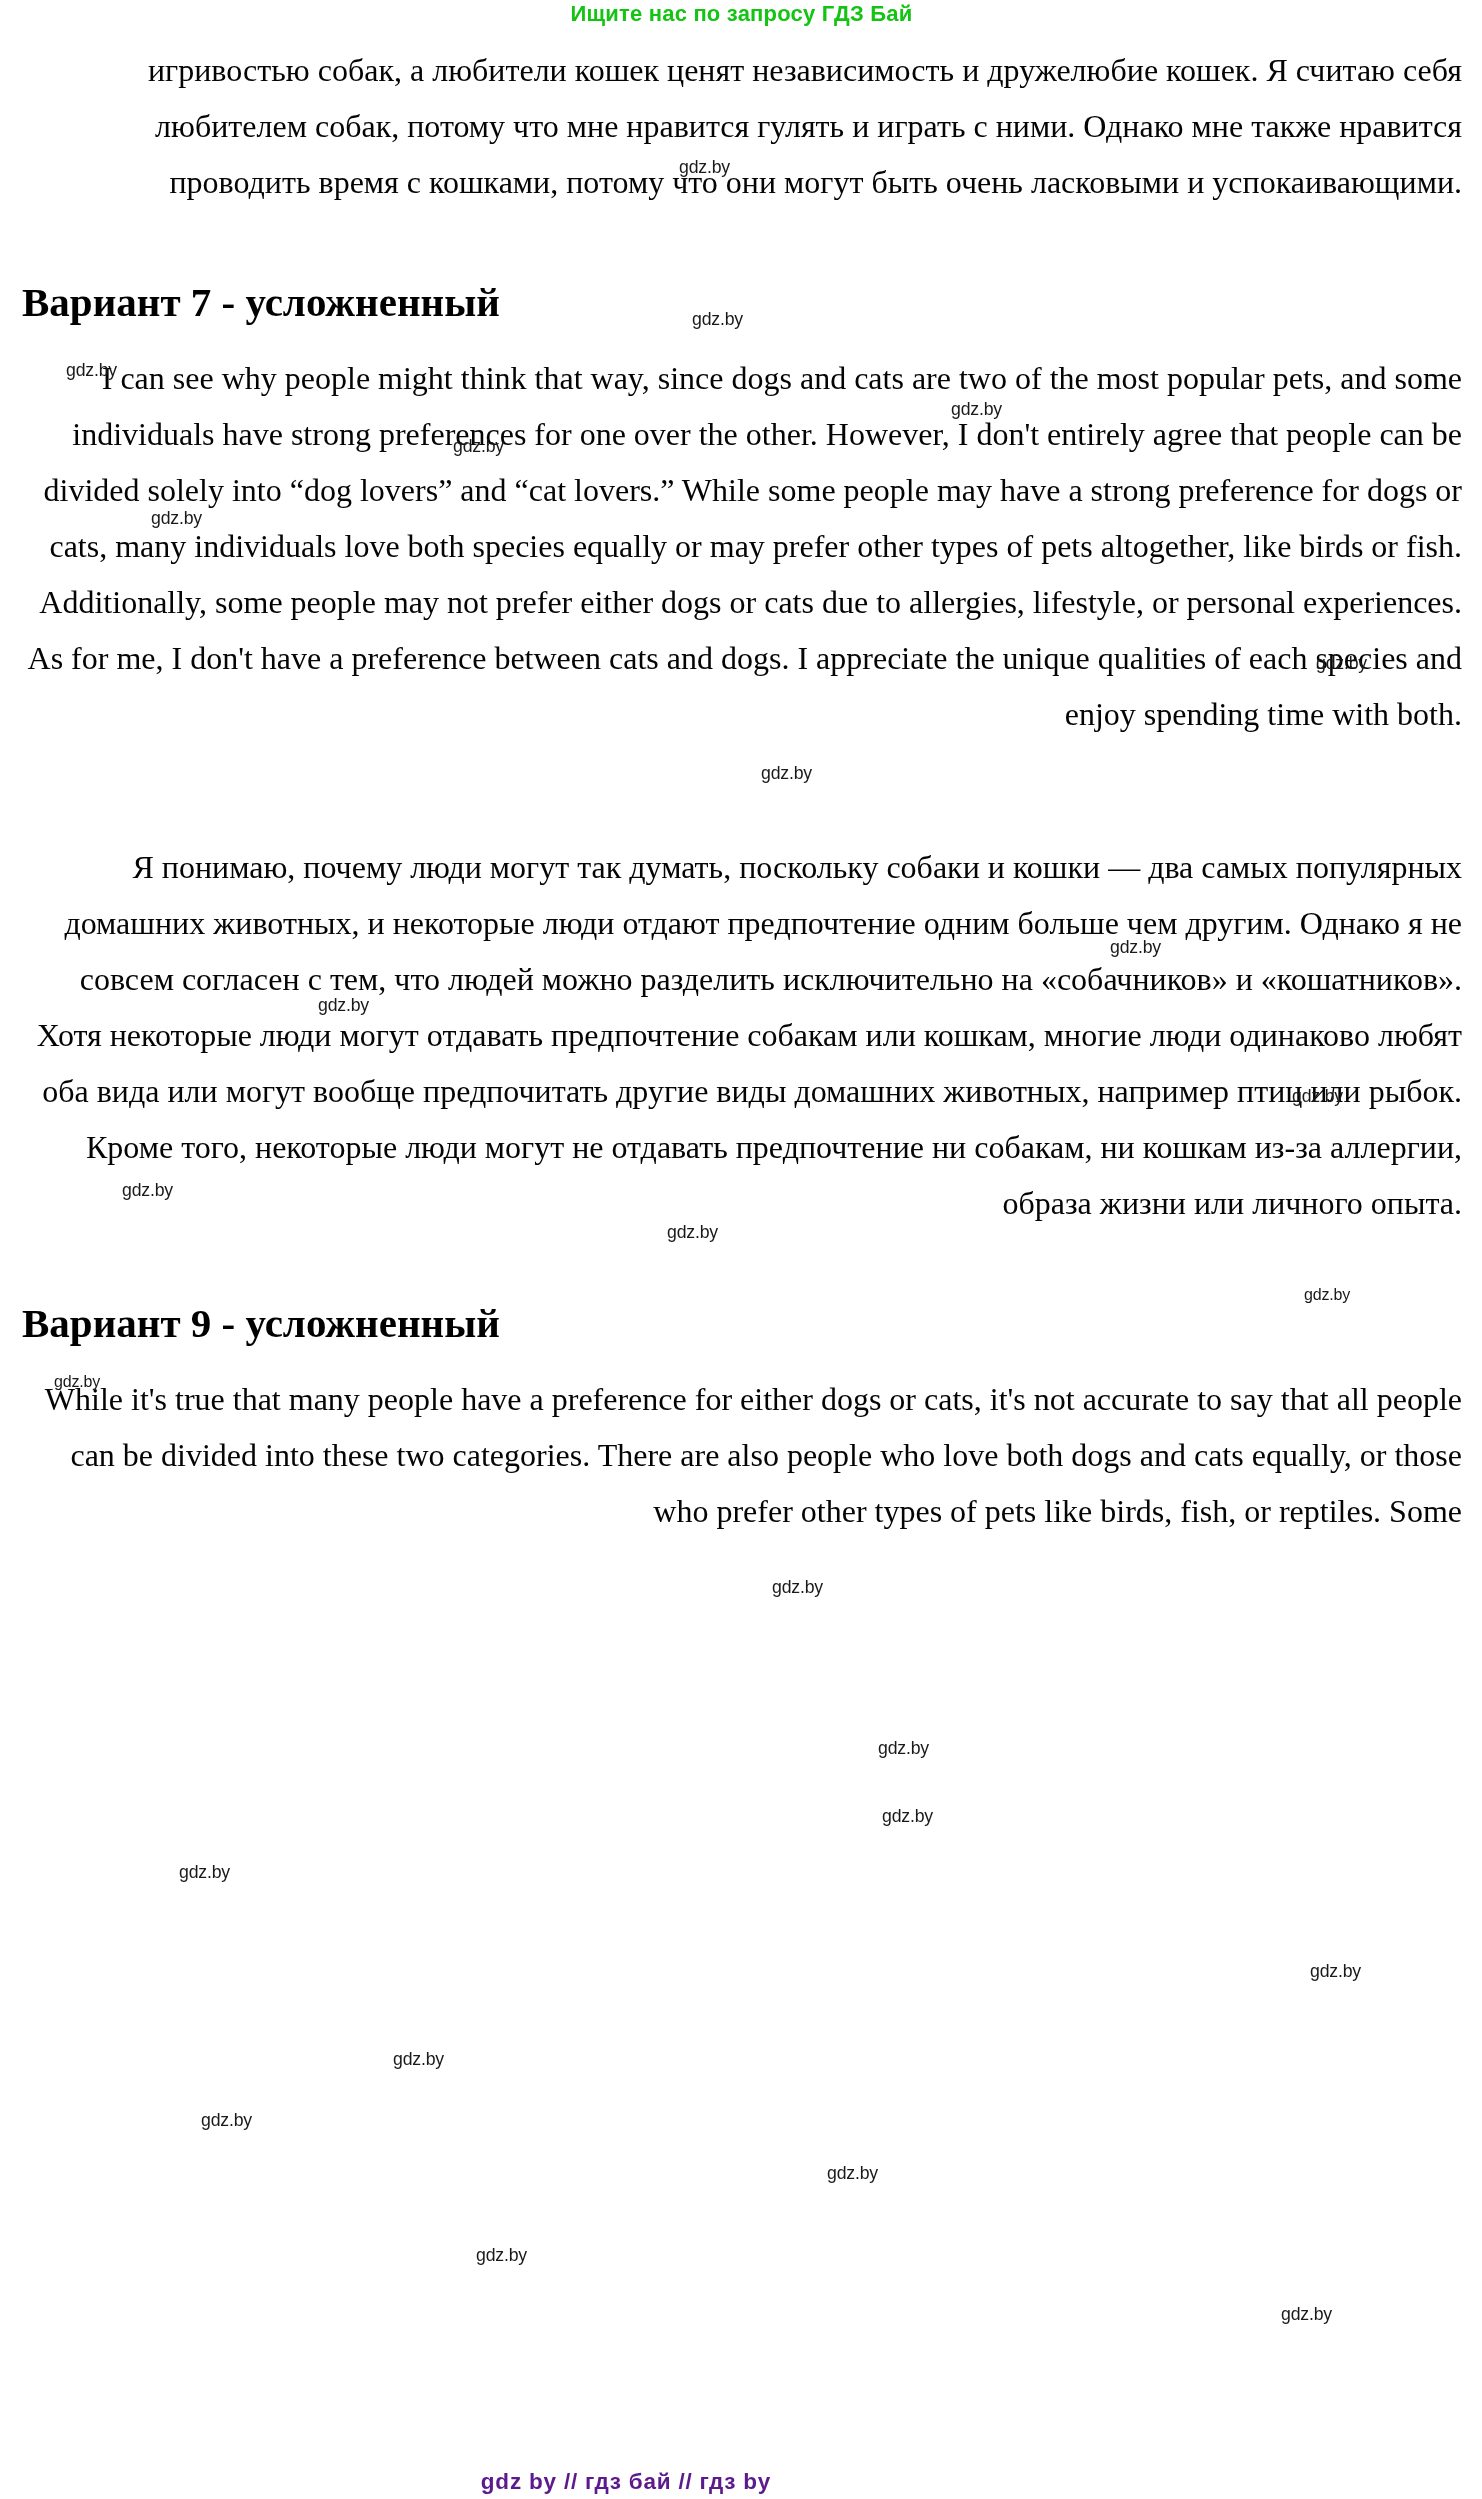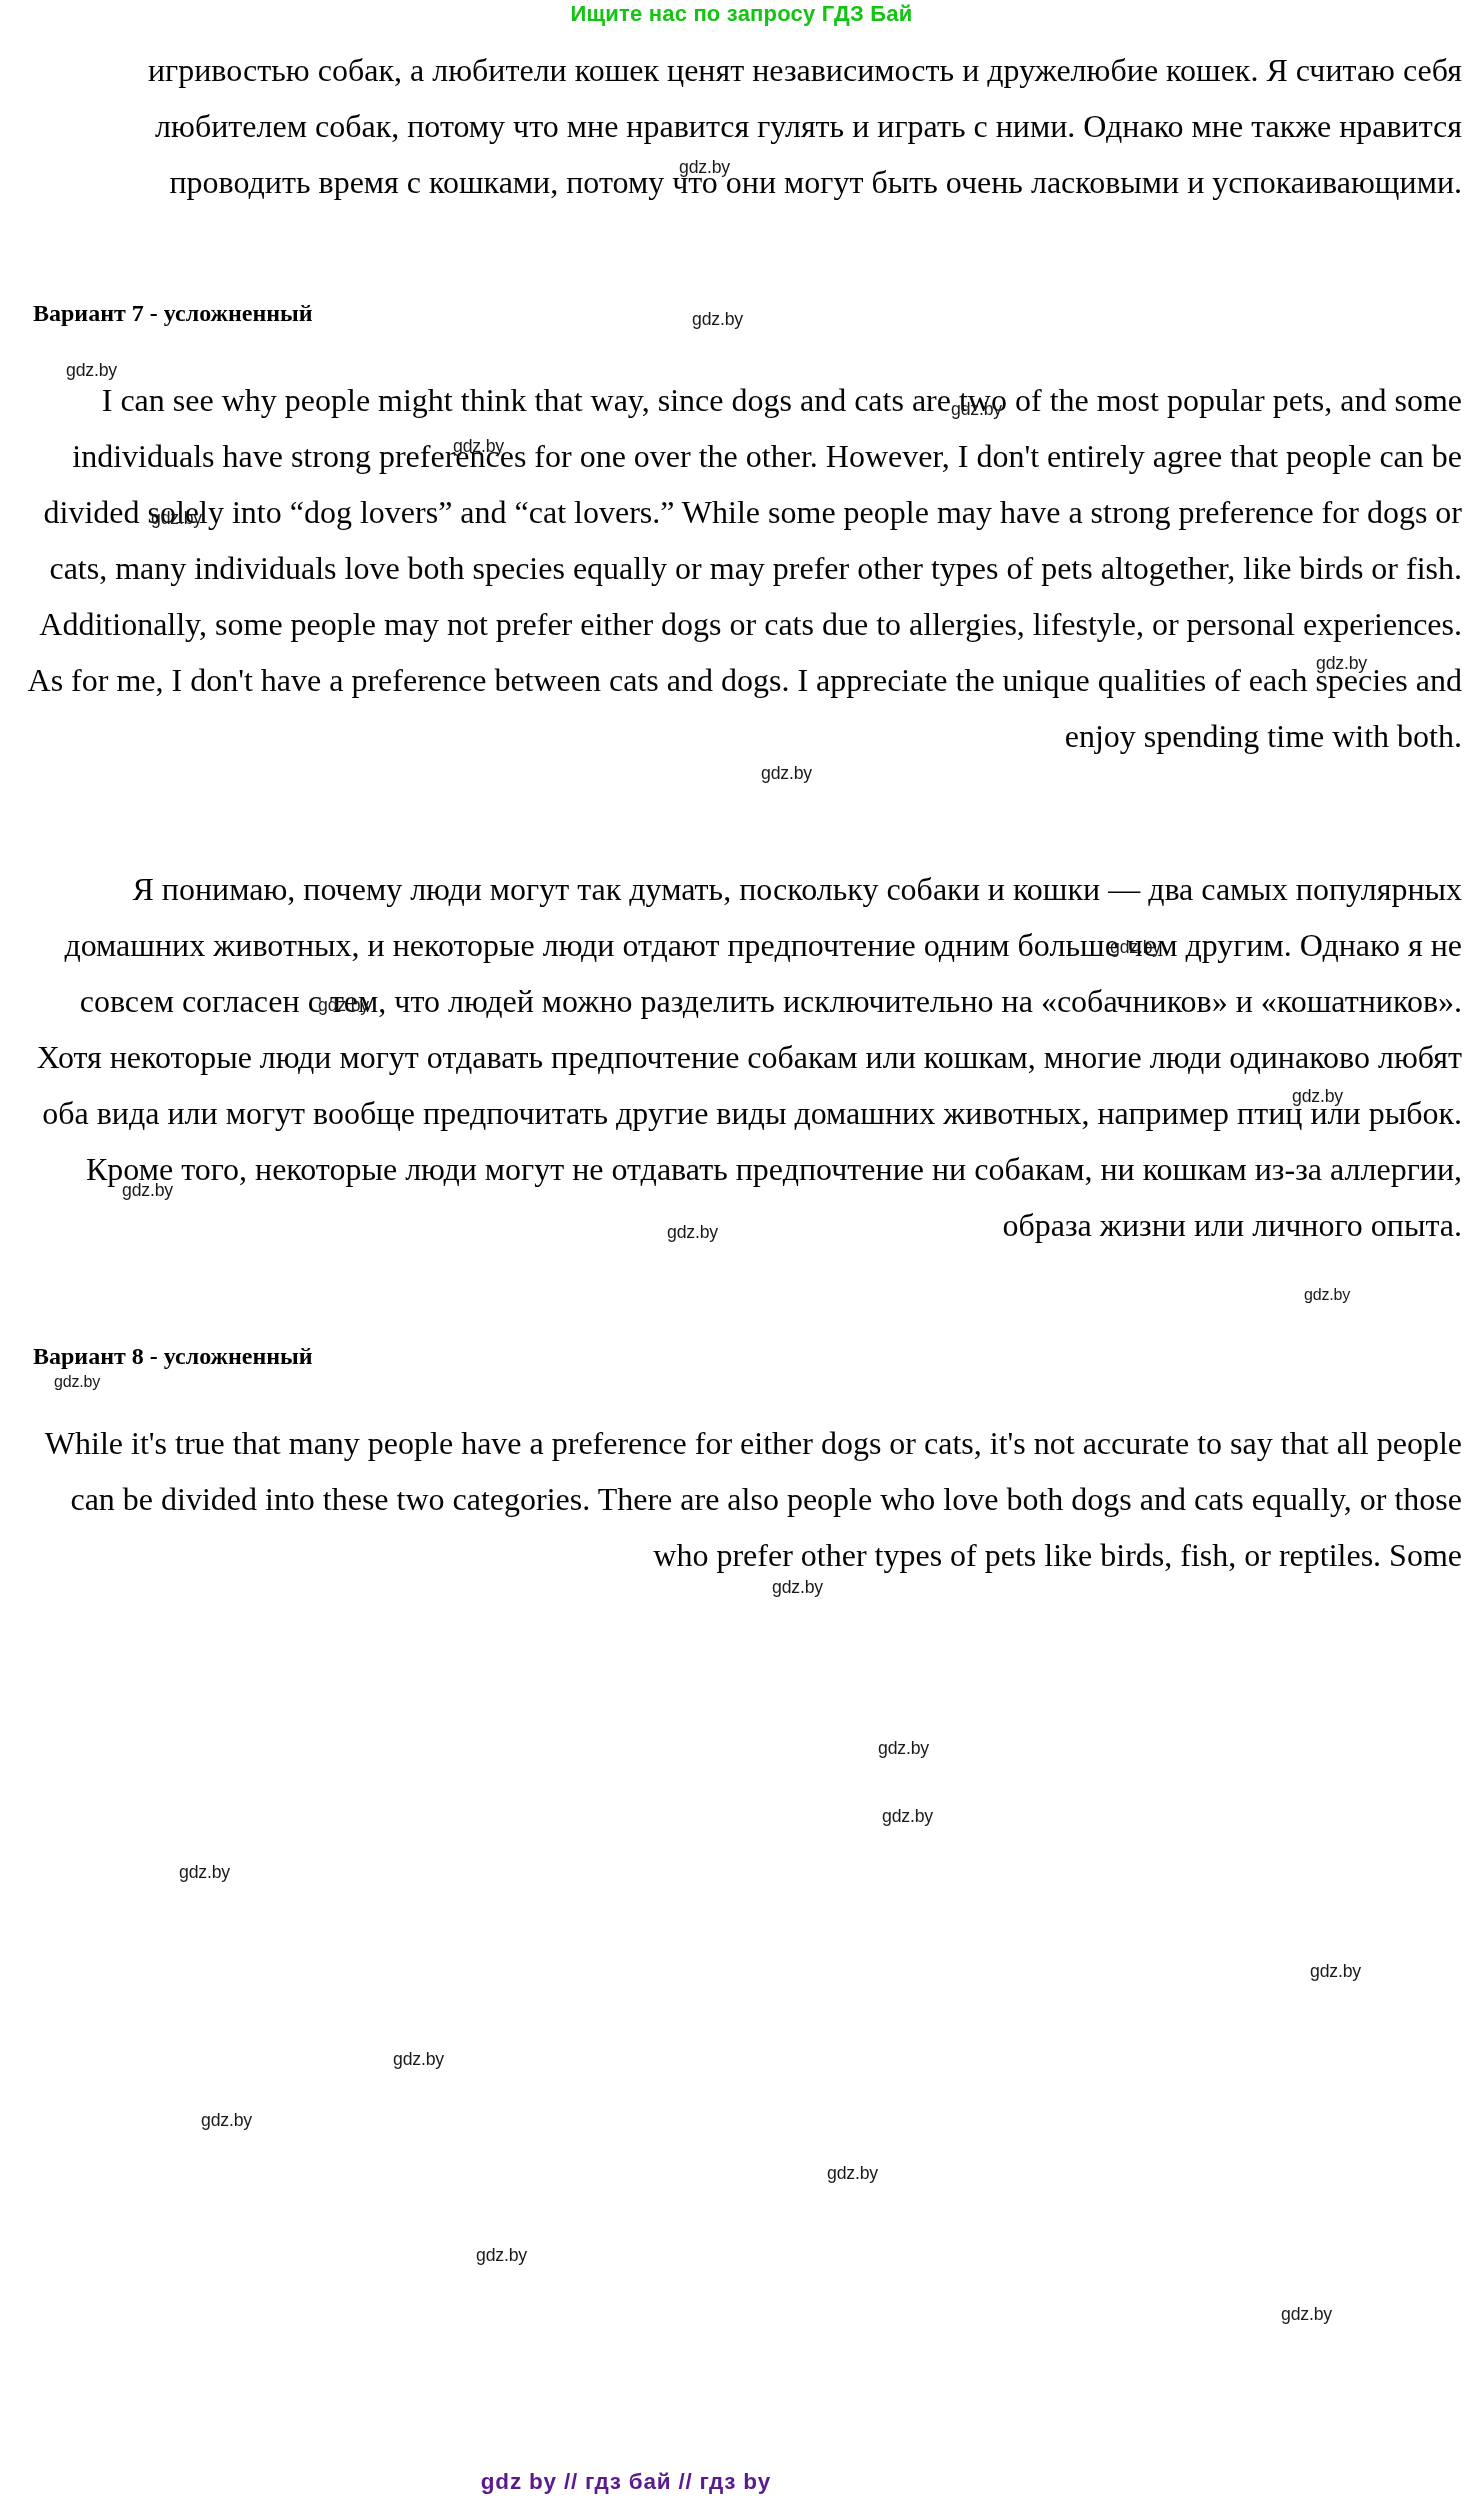--- a/index.html
+++ b/index.html
@@ -62,22 +62,22 @@
     line-height: 56px;
     font-family: "Liberation Serif", "DejaVu Serif", serif;
     color: #040404;
     font-stretch: condensed;
     transform-origin: left top;
     white-space: normal;
     text-align: right;
   }
 
   h2.variant-heading {
-    margin: 12px;
-    font-size: 24px;
+    margin: 1px;
+    font-size: 41px;
     line-height: 45px;
     font-weight: bold;
     font-family: "Liberation Serif", "DejaVu Serif", serif;
     color: #000000;
   }
 
   .spacer-sm { height: 24px; }
   .spacer-lg { height: 69px; }
   .spacer-xl { height: 97px; }
 
@@ -116,21 +116,21 @@
 
     <p class="para">As for me, I don't have a preference between cats and dogs. I appreciate the unique qualities of each species and enjoy spending time with both.</p>
 
     <div class="spacer-xl"></div>
 
     <p class="para">Я понимаю, почему люди могут так думать, поскольку собаки и кошки — два самых популярных домашних животных, и некоторые люди отдают предпочтение одним больше чем другим. Однако я не совсем согласен с тем, что людей можно разделить исключительно на «собачников» и «кошатников». Хотя некоторые люди могут отдавать предпочтение собакам или кошкам, многие люди одинаково любят оба вида или могут вообще предпочитать другие виды домашних животных, например птиц или рыбок. Кроме того, некоторые люди могут не отдавать предпочтение ни собакам, ни кошкам из-за аллергии, образа жизни или личного опыта.</p>
 
 
     <div class="spacer-lg"></div>
 
-    <h2 class="variant-heading">Вариант 8 - усложненный</h2>
+    <h2 class="variant-heading">Вариант 9 - усложненный</h2>
 
     <div class="spacer-sm"></div>
 
     <p class="para">While it's true that many people have a preference for either dogs or cats, it's not accurate to say that all people can be divided into these two categories. There are also people who love both dogs and cats equally, or those who prefer other types of pets like birds, fish, or reptiles. Some</p>
 
   </div>
 
   <div id="watermark-layer">
       <span class="wm sm" style="left: 679px; top: 143px;">gdz.by</span>
       <span class="wm sm" style="left: 692px; top: 295px;">gdz.by</span>

